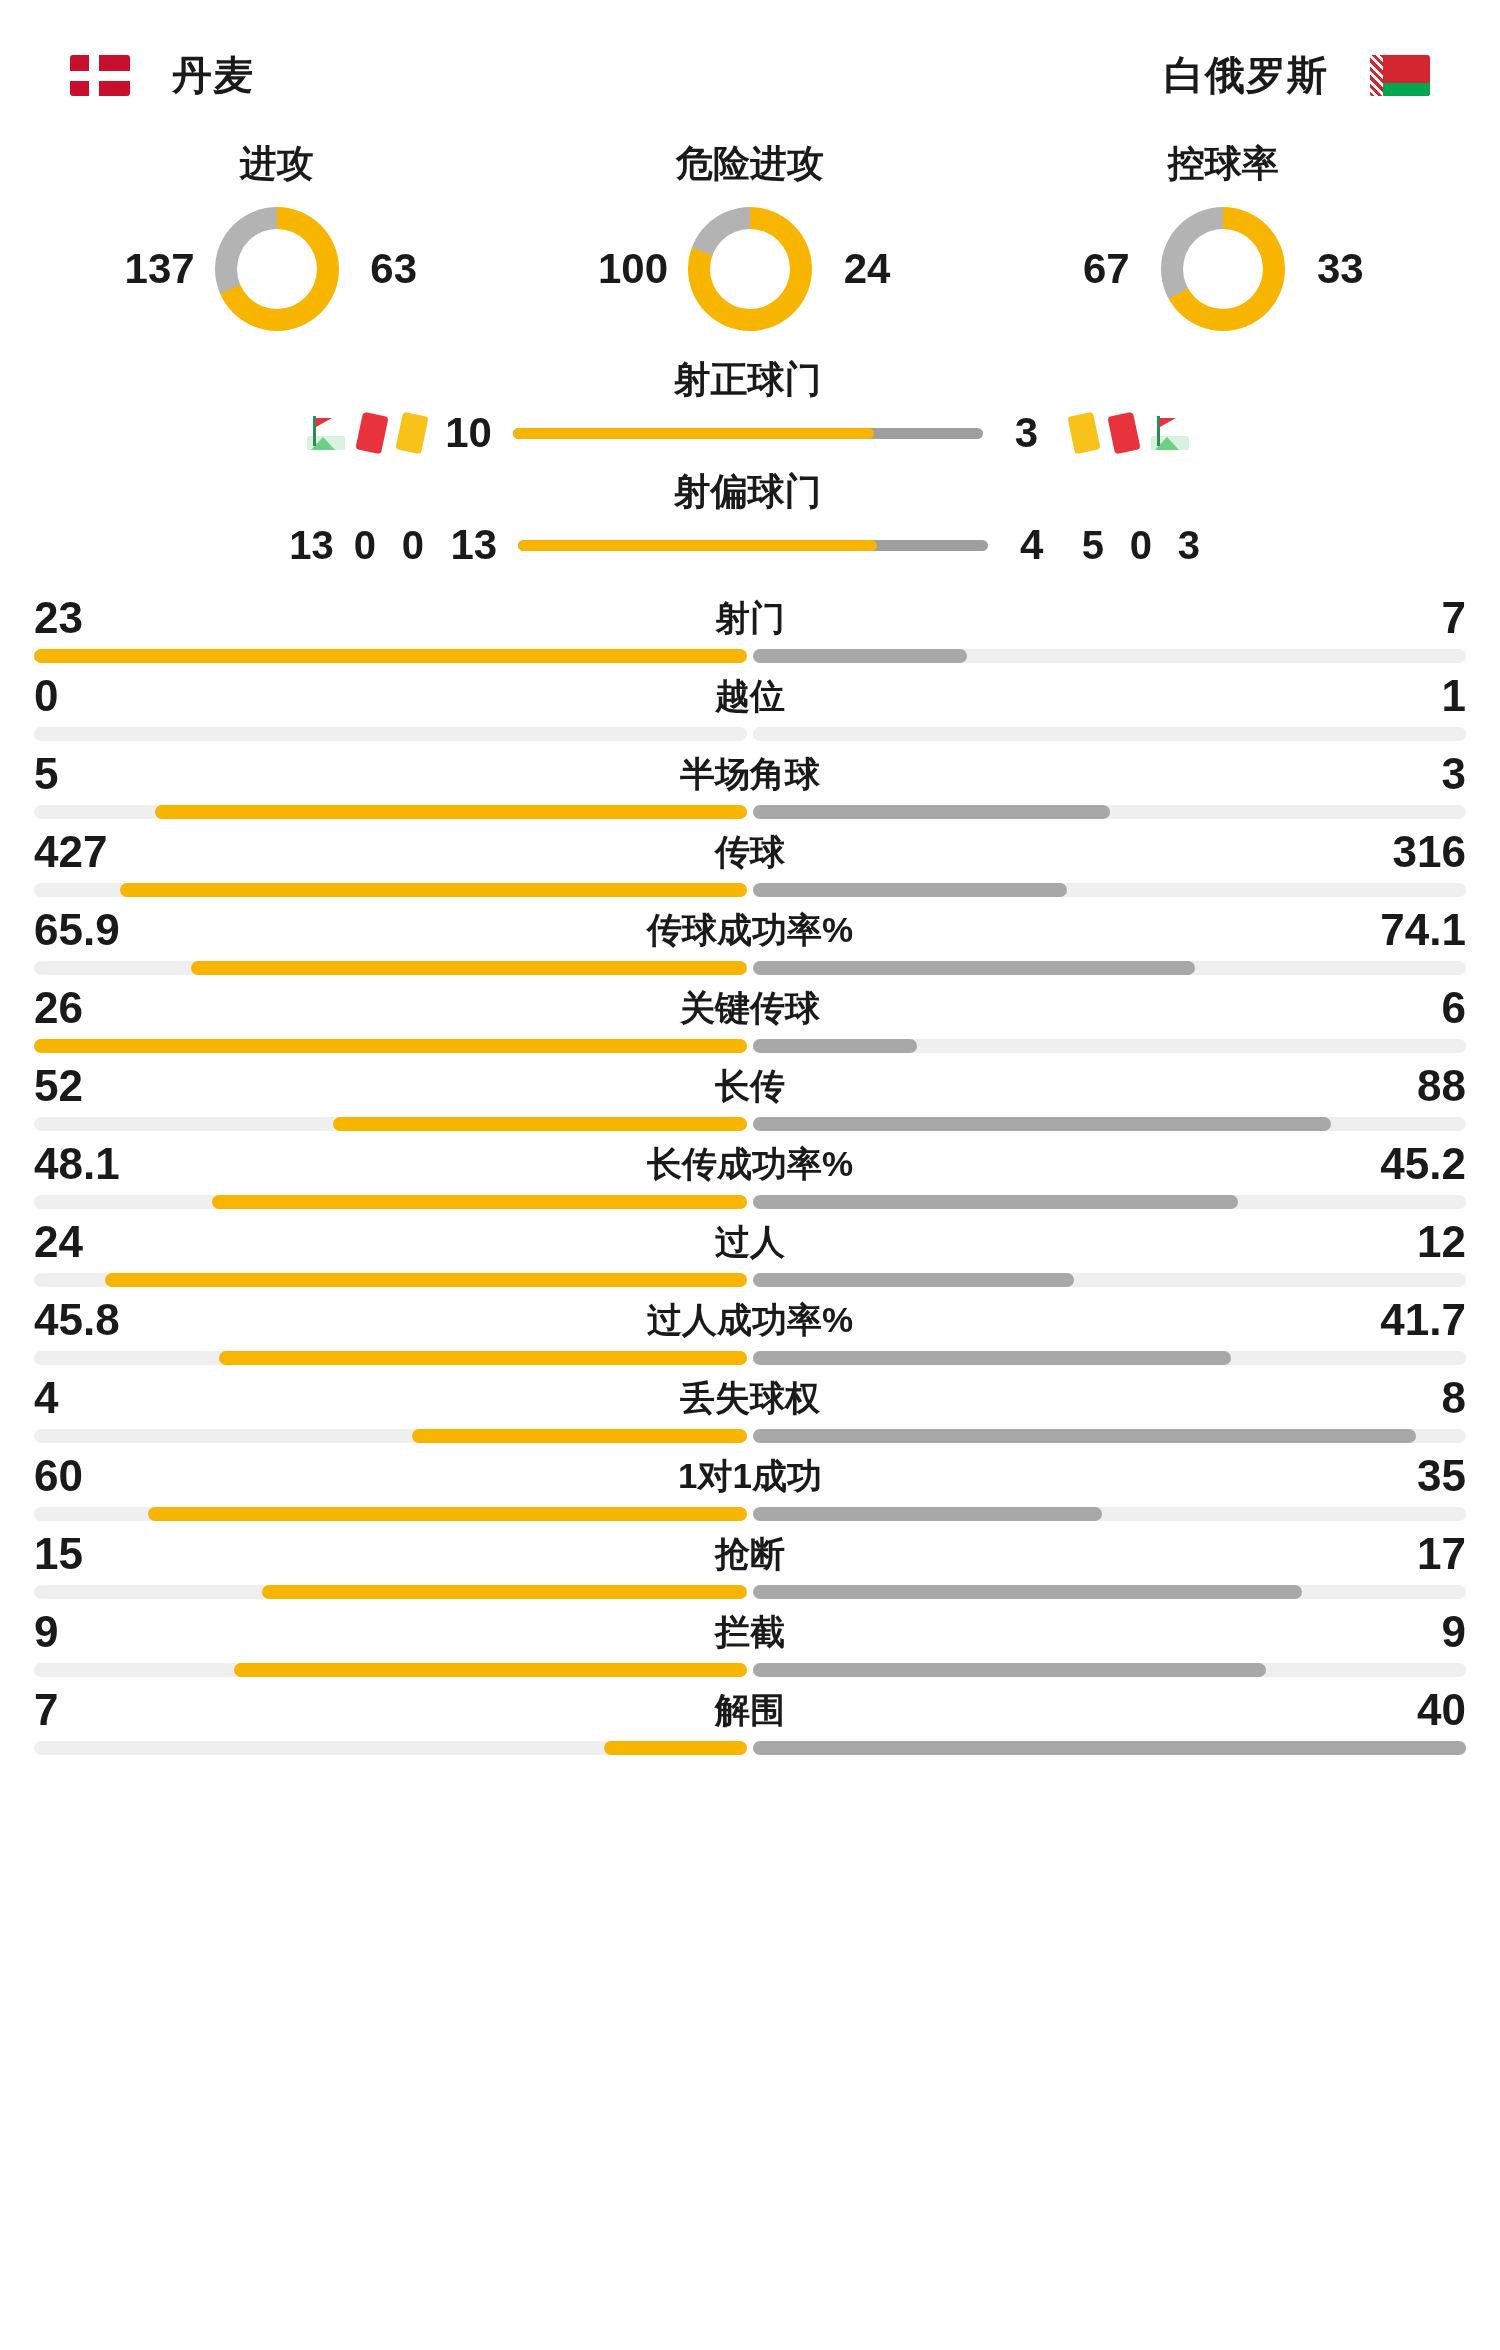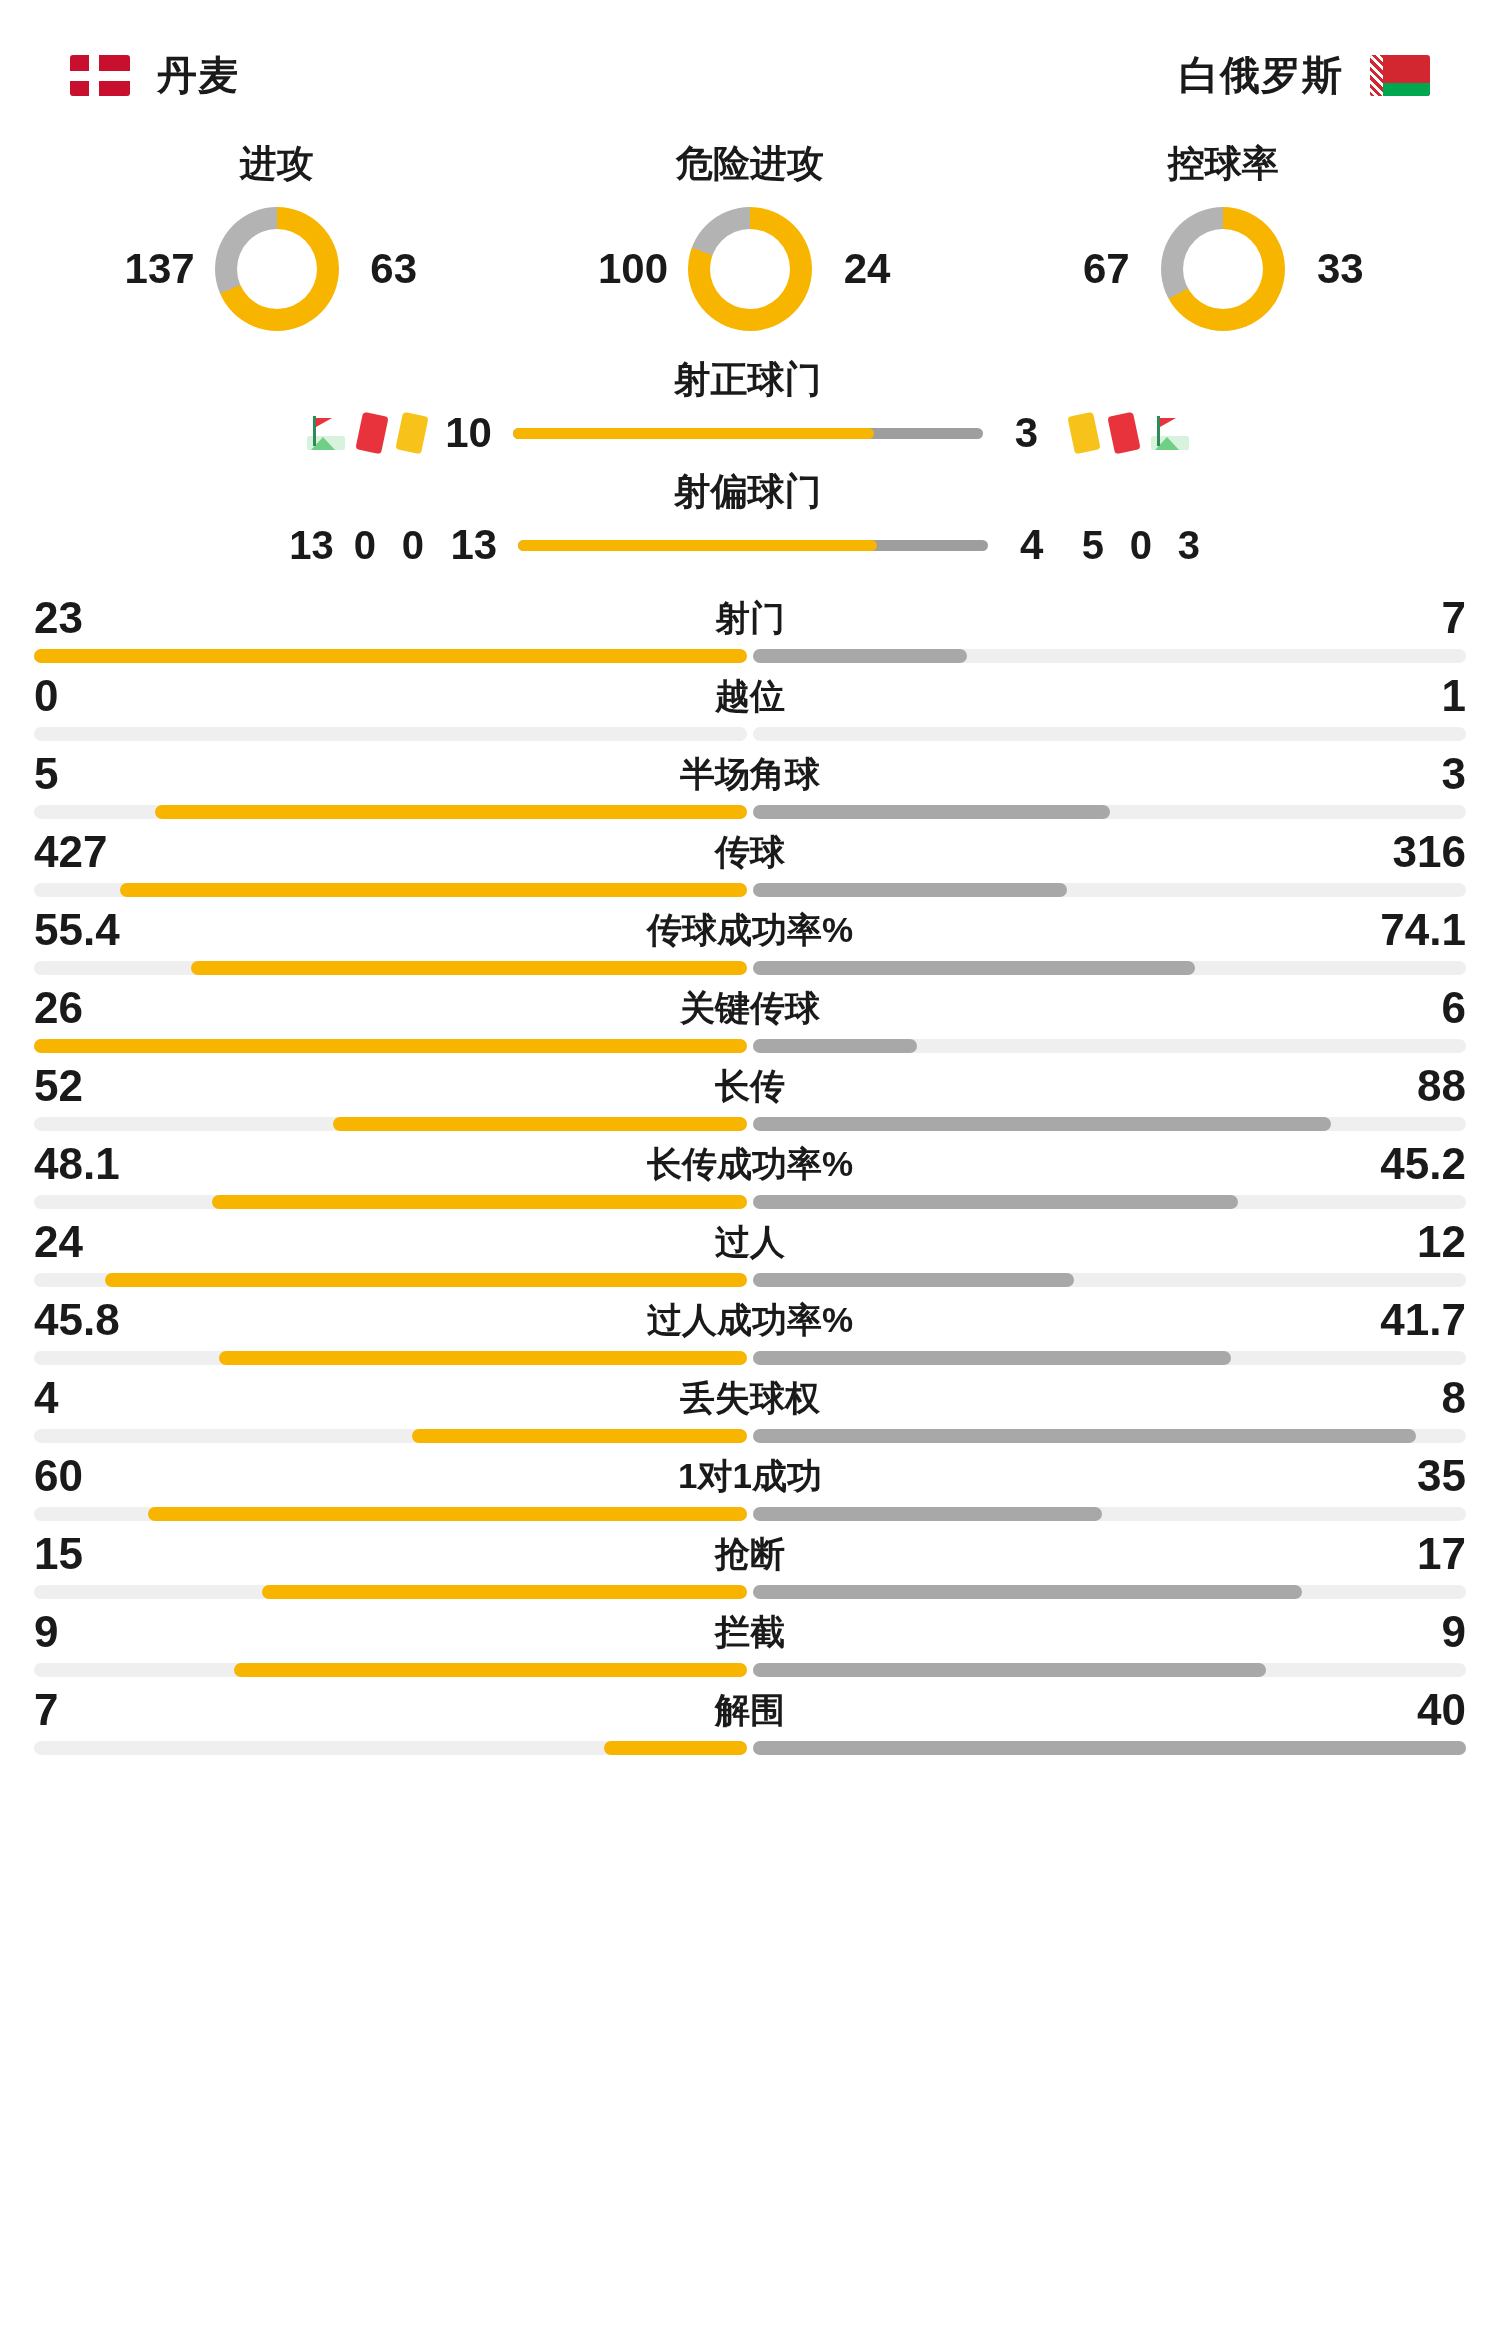--- a/index.html
+++ b/index.html
@@ -11,21 +11,21 @@
   }
   body { padding: 0; }
 
   
   .header {
     display: flex;
     align-items: center;
     justify-content: space-between;
     padding: 48px 70px 30px 70px;
   }
-  .team { display: flex; align-items: center; gap: 27px; }
+  .team { display: flex; align-items: center; gap: 42px; }
   .team-name { font-size: 40px; font-weight: 700; letter-spacing: 1px; }
   .flag { width: 60px; height: 41px; border-radius: 3px; overflow: hidden; position: relative; display:inline-block;}
   
   .flag-dk { background: #c8102e; }
   .flag-dk::before { content:""; position:absolute; left:19px; top:0; width:10px; height:100%; background:#fff; }
   .flag-dk::after { content:""; position:absolute; left:0; top:16px; width:100%; height:10px; background:#fff; }
   
   .flag-by { background:#d22730; }
   .flag-by::before { content:""; position:absolute; left:0; bottom:0; width:100%; height:13px; background:#00a650; }
   .flag-by::after {
@@ -250,21 +250,21 @@
         <span class="half left">
           <span class="fill" style="width: 88%;"></span>
         </span>
         <span class="half right">
           <span class="fill" style="width: 44%;"></span>
         </span>
       </div>
     </div>
     <div class="stat-row">
       <div class="stat-head">
-        <span class="stat-left">55.4</span>
+        <span class="stat-left">65.9</span>
         <span class="stat-label">传球成功率%</span>
         <span class="stat-right">74.1</span>
       </div>
       <div class="stat-bars">
         <span class="half left">
           <span class="fill" style="width: 78%;"></span>
         </span>
         <span class="half right">
           <span class="fill" style="width: 62%;"></span>
         </span>

